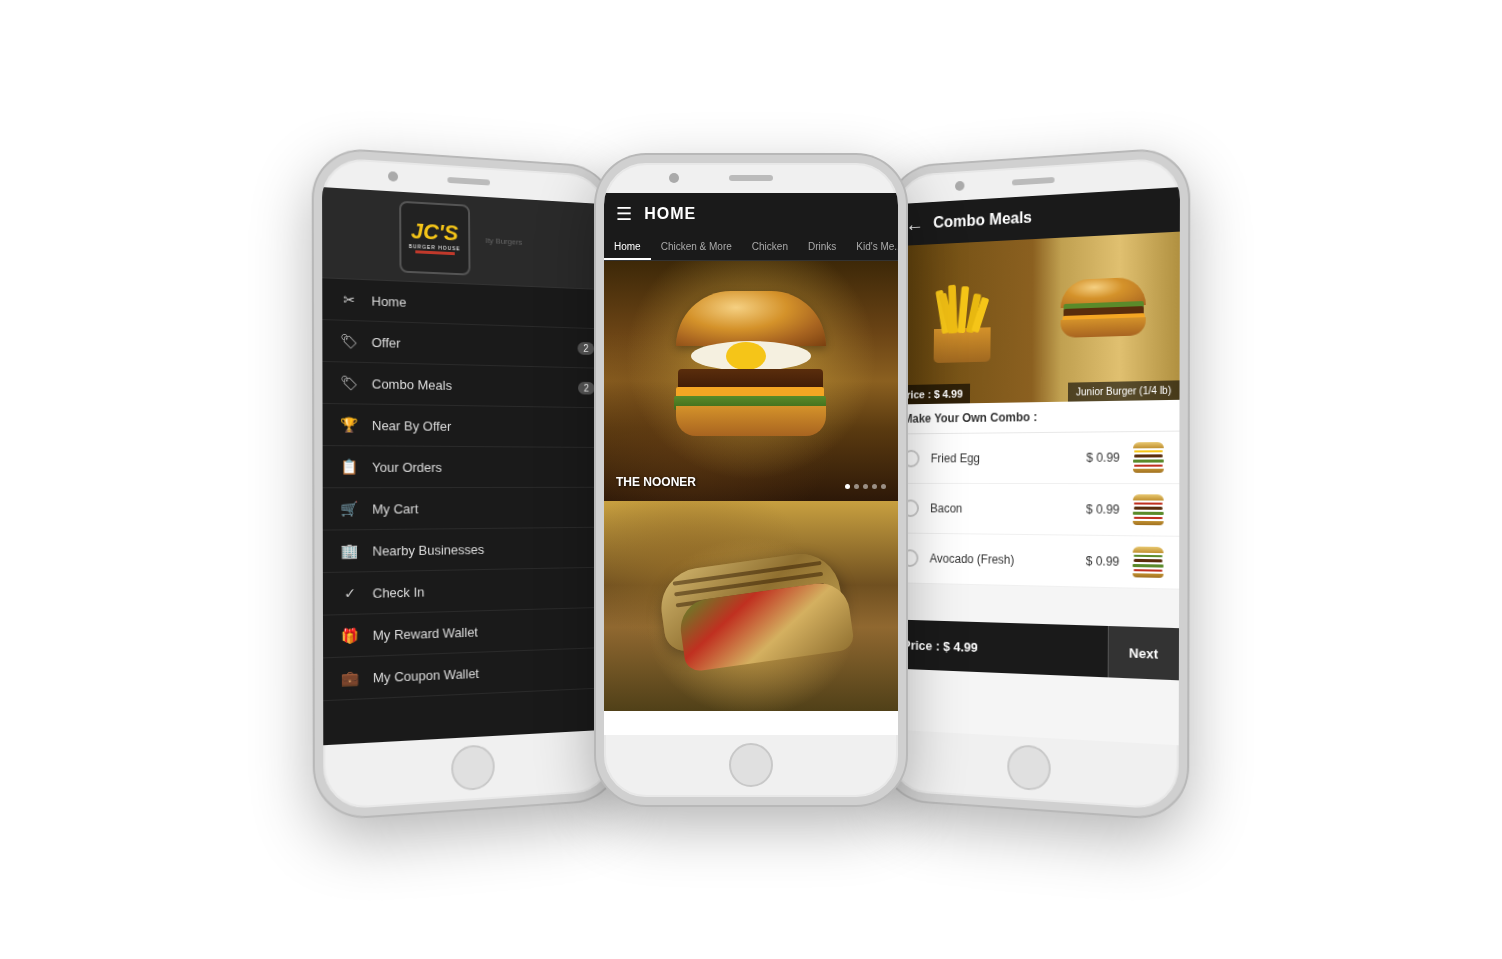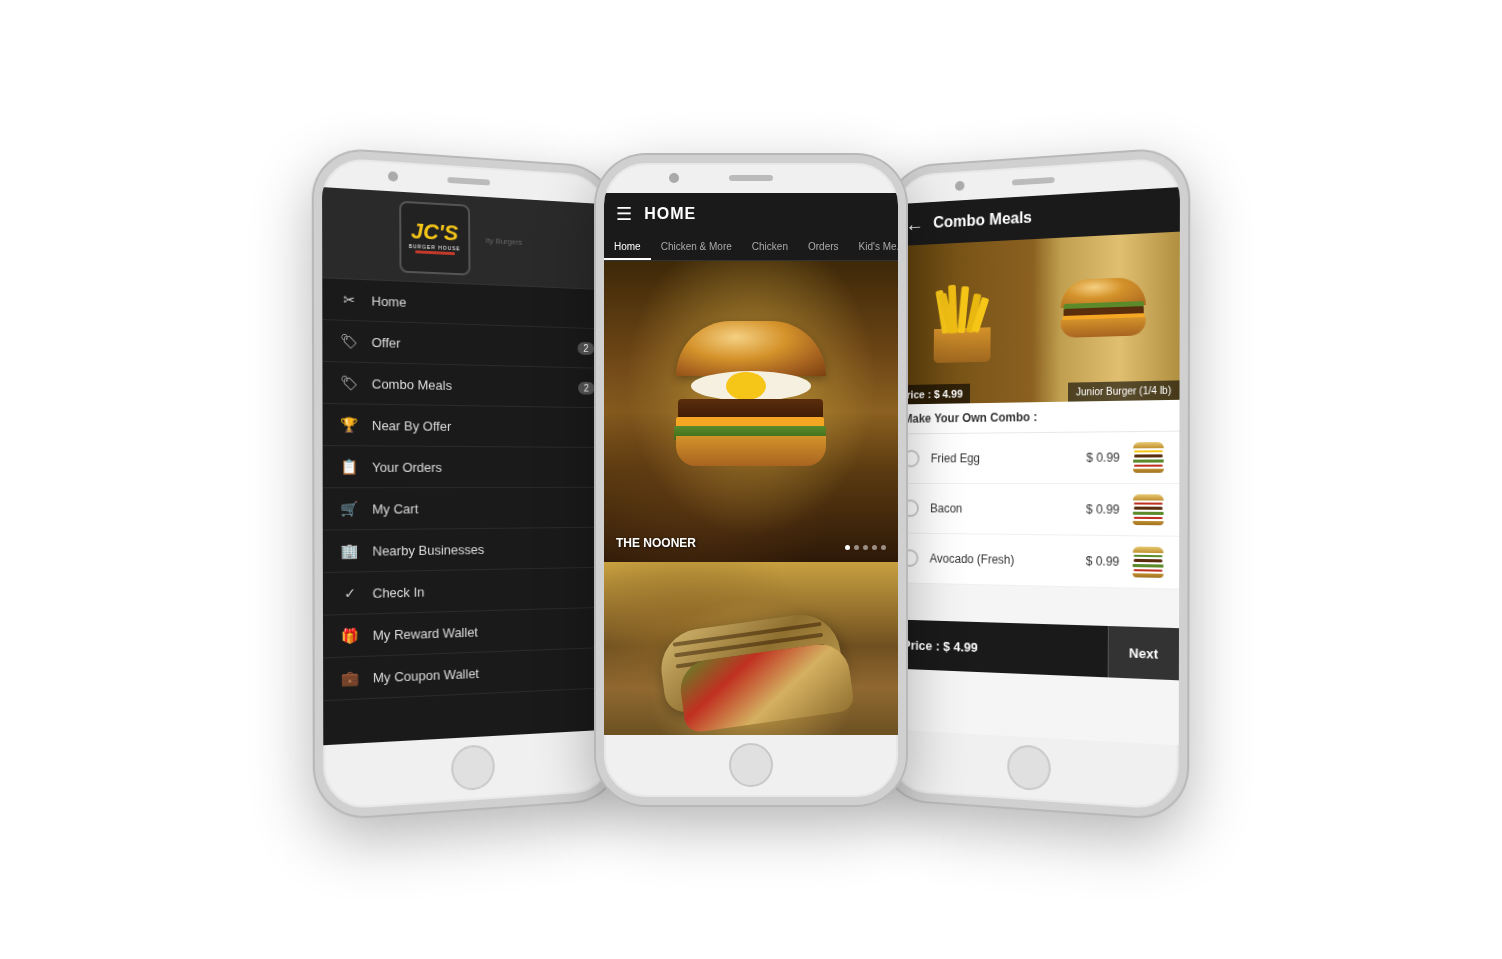--- a/index.html
+++ b/index.html
@@ -221,21 +221,21 @@
       position: relative;
     }
 
     .nav-tab.active {
       color: #fff;
       border-bottom: 2px solid #fff;
     }
 
     .hero-image {
       width: 100%;
-      height: 301px;
+      height: 240px;
       background: linear-gradient(135deg, #8B6914 0%, #C49A2A 20%, #6B4F1A 40%, #3d2e0f 60%, #5a3a1a 80%, #4a3010 100%);
       position: relative;
       overflow: hidden;
     }
 
     .hero-burger {
       width: 100%;
       height: 100%;
       display: flex;
       align-items: center;
@@ -676,21 +676,21 @@
 
       <div class="app-header">
         <span class="header-menu-icon">☰</span>
         <span class="header-title">HOME</span>
       </div>
 
       <div class="nav-tabs">
         <div class="nav-tab active">Home</div>
         <div class="nav-tab">Chicken &amp; More</div>
         <div class="nav-tab">Chicken</div>
-        <div class="nav-tab">Orders</div>
+        <div class="nav-tab">Drinks</div>
         <div class="nav-tab">Kid's Me...</div>
       </div>
 
       <div class="hero-image">
         <div class="hero-bg"></div>
         <div class="hero-burger">
           <div class="burger-visual">
             <div class="bun-top"></div>
             <div class="egg-white"></div>
             <div class="egg-yolk"></div>

